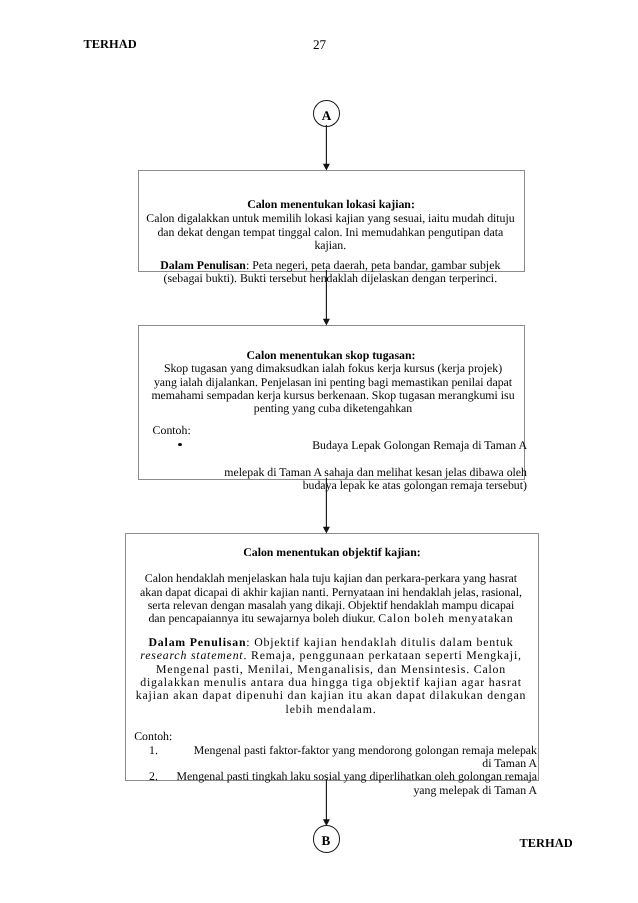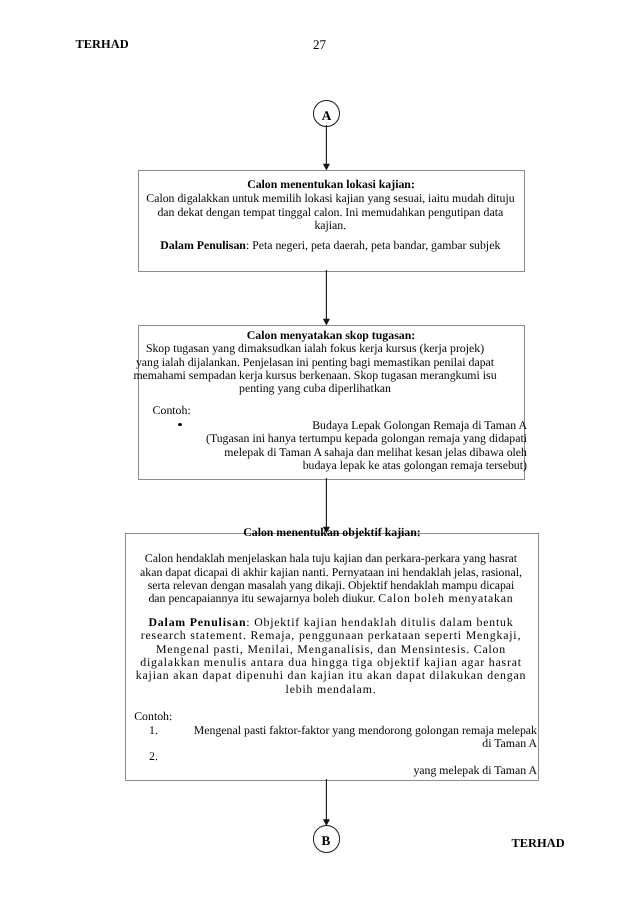--- a/index.html
+++ b/index.html
@@ -1,32 +1,32 @@
 <!DOCTYPE html>
 <html><head>
 <meta charset="utf-8">
 <style>
   html,body{margin:0;padding:0;background:#ffffff;}
   body{width:638px;height:903px;position:relative;overflow:hidden;
        font-family:"Liberation Serif",serif;color:#000;
        -webkit-font-smoothing:antialiased;text-rendering:geometricPrecision;}
   .page{position:absolute;left:0;top:0;width:638px;height:903px;background:#fff;}
-  .hdr{position:absolute;font-weight:bold;font-size:12.4px;letter-spacing:0.0px;white-space:pre;}
+  .hdr{position:absolute;font-weight:bold;font-size:12.4px;letter-spacing:0.0px;white-space:pre;margin-left:8px;}
   .pgnum{position:absolute;font-size:13.2px;white-space:pre;}
   .node{position:absolute;box-sizing:border-box;border:1.2px solid #1a1a1a;border-radius:50%;
         background:#fff;font-weight:bold;font-size:13.2px;
         display:flex;align-items:center;justify-content:center;line-height:1;padding-top:4px;}
   .box{position:absolute;box-sizing:border-box;border:1px solid #8c8c8c;background:#fff;}
   .conn{position:absolute;}
-  .blk{position:absolute;font-size:11.82px;line-height:13.35px;white-space:nowrap;}
+  .blk{position:absolute;font-size:11.82px;line-height:13.35px;white-space:nowrap;margin-top:20px;}
   .c{text-align:center;}
   .blk span{white-space:pre;}
   .l{text-align:right;}
   .bld{font-weight:bold;}
-  .ital{}
+  .ital{font-style:italic;}
   .s1{letter-spacing:0.81px;}
   .s2{letter-spacing:0.85px;}
 </style>
 </head>
 <body>
 
 <div class="page">
 <div class="hdr" style="left:75.6px;top:36.5px">TERHAD</div>
 <div class="pgnum" style="left:312.9px;top:37.3px">27</div>
 <div class="hdr" style="left:511.6px;top:835.5px">TERHAD</div>
@@ -41,40 +41,41 @@
 <div class="blk c" style="left:147.5px;top:177.6px;width:367px">
  <span class="bld">Calon menentukan lokasi kajian:</span>
 </div>
 <div class="blk c" style="left:146.3px;top:192.3px;width:368px">
  <span>Calon digalakkan untuk memilih lokasi kajian yang sesuai, iaitu mudah dituju</span><br>
  <span>dan dekat dengan tempat tinggal calon. Ini memudahkan pengutipan data</span><br>
  <span>kajian.</span>
 </div>
 <div class="blk c" style="left:146.3px;top:238.5px;width:368px">
  <span class="bld">Dalam Penulisan</span><span>: Peta negeri, peta daerah, peta bandar, gambar subjek</span><br>
+ <span>(sebagai bukti). Bukti tersebut hendaklah dijelaskan dengan terperinci.</span>
 </div>
 <svg class="conn" style="left:319px;top:270px" width="14" height="58">
 <line x1="7.4" y1="0" x2="7.4" y2="50" stroke="#1a1a1a" stroke-width="1.15"></line>
 <polygon points="7.4,55.5 3.9,48.7 10.9,48.7" fill="#121212"></polygon>
     </svg>
 <div class="box" style="left:138.4px;top:325.3px;width:386.3px;height:154.4px"></div>
 <div class="blk c" style="left:147.5px;top:329.2px;width:367px">
- <span class="bld">Calon menyatakan skop tugasan:</span>
+ <span class="bld">Calon menentukan skop tugasan:</span>
 </div>
-<div class="blk c" style="left:130px;top:342.4px;width:370px">
+<div class="blk c" style="left:148px;top:342.4px;width:370px">
  <span>Skop tugasan yang dimaksudkan ialah fokus kerja kursus (kerja projek)</span><br>
  <span>yang ialah dijalankan. Penjelasan ini penting bagi memastikan penilai dapat</span><br>
  <span>memahami sempadan kerja kursus berkenaan. Skop tugasan merangkumi isu</span><br>
- <span>penting yang cuba diperlihatkan</span>
+ <span>penting yang cuba diketengahkan</span>
 </div>
 <div class="blk l" style="left:152.6px;top:403.6px">Contoh:</div>
 <div class="blk l" style="left:178.4px;top:422.9px;width:4px;height:3.6px;background:#0a0a0a;border-radius:50%;font-size:0"></div>
 <div class="blk l" style="left:197px;top:418.9px;width:330px">
  <span>Budaya Lepak Golongan Remaja di Taman A</span><br>
- <span>(Tugasan ini hanya tertumpu kepada golongan remaja yang didapati</span><br>
+ <br>
  <span>melepak di Taman A sahaja dan melihat kesan jelas dibawa oleh</span><br>
  <span>budaya lepak ke atas golongan remaja tersebut)</span>
 </div>
 <svg class="conn" style="left:319px;top:478px" width="14" height="58">
 <line x1="7.4" y1="0" x2="7.4" y2="49" stroke="#1a1a1a" stroke-width="1.15"></line>
 <polygon points="7.4,55.5 3.9,48.7 10.9,48.7" fill="#121212"></polygon>
     </svg>
 <div class="box" style="left:124.5px;top:533px;width:414px;height:247.5px"></div>
 <div class="blk c" style="left:134.5px;top:526px;width:395px">
  <span class="bld">Calon menentukan objektif kajian:</span>
@@ -94,21 +95,21 @@
  <span class="s1">lebih mendalam.</span>
 </div>
 <div class="blk l" style="left:134.2px;top:709.8px">Contoh:</div>
 <div class="blk l" style="left:149px;top:723.6px">1.</div>
 <div class="blk l" style="left:167px;top:723.6px;width:370px">
  <span>Mengenal pasti faktor-faktor yang mendorong golongan remaja melepak</span><br>
  <span>di Taman A</span>
 </div>
 <div class="blk l" style="left:149px;top:750.3px">2.</div>
 <div class="blk l" style="left:167px;top:750.3px;width:370px">
- <br>
+ <span>Mengenal pasti tingkah laku sosial yang diperlihatkan oleh golongan remaja</span><br>
  <span>yang melepak di Taman A</span>
 </div>
 <svg class="conn" style="left:319px;top:779px" width="14" height="48">
 <line x1="7.4" y1="0" x2="7.4" y2="41" stroke="#1a1a1a" stroke-width="1.15"></line>
 <polygon points="7.4,47 3.9,40.2 10.9,40.2" fill="#121212"></polygon>
     </svg>
 <div class="node" style="left:312.5px;top:825.2px;width:27px;height:27.4px">
       <span>B</span>
     </div>
 </div>

